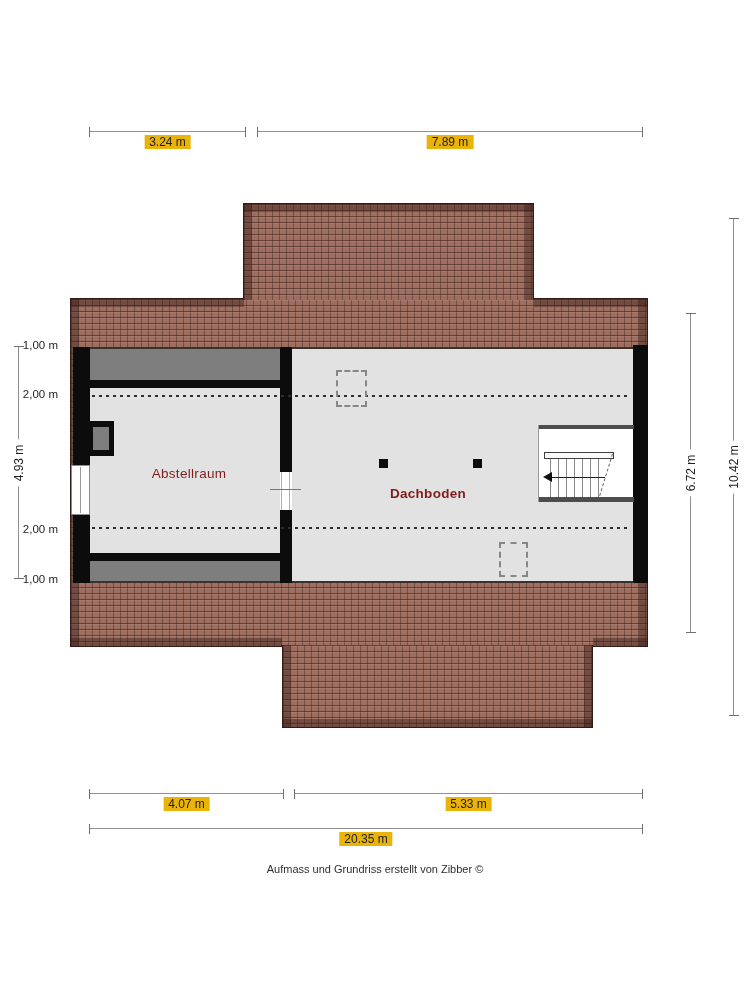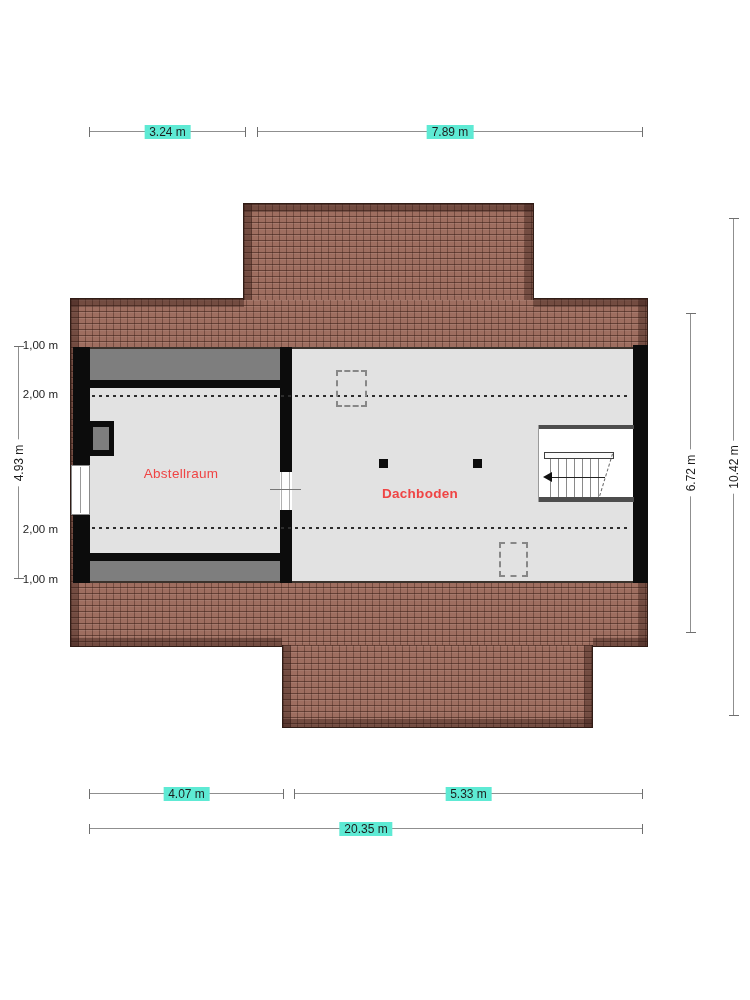--- a/index.html
+++ b/index.html
@@ -11,30 +11,30 @@
     background-image:
       repeating-linear-gradient(180deg, rgba(56,28,20,.55) 0 1px, rgba(255,255,255,.08) 1px 2px, rgba(0,0,0,0) 2px 6px),
       repeating-linear-gradient(90deg, rgba(56,28,20,.40) 0 1px, rgba(0,0,0,0) 1px 7px);}
   .band{position:absolute;background:rgba(50,26,19,.40);}
   .wall{position:absolute;background:#0c0c0c;}
   .slope{position:absolute;background:#7e7e7e;}
   
   .hdim{position:absolute;height:0;border-top:1px solid #8f8f8f;}
   .hdim .tick{position:absolute;top:-5px;width:1px;height:10px;background:#6f6f6f;}
   .hdim .tick.l{left:0;} .hdim .tick.r{right:0;}
-  .hdim span{position:absolute;left:50%;top:0;transform:translate(-50%,-50%);
-             background:#5eead4;padding:0 5px;font-size:12px;white-space:nowrap;color:#1d1d1d;}
+  .hdim span{position:absolute;left:50%;top:10px;transform:translate(-50%,-50%);
+             background:#eab308;padding:0 5px;font-size:12px;white-space:nowrap;color:#1d1d1d;}
   .vdim{position:absolute;width:0;border-left:1px solid #8f8f8f;}
   .vdim .tick{position:absolute;left:-5px;width:10px;height:1px;background:#6f6f6f;}
   .vdim .tick.t{top:0;} .vdim .tick.b{bottom:0;}
   .vdim span{position:absolute;top:50%;left:0;transform:translate(-50%,-50%) rotate(-90deg);
              background:#fff;padding:0 5px;font-size:12px;white-space:nowrap;color:#1d1d1d;}
   .sidelabel{position:absolute;width:58px;text-align:right;font-size:11.5px;color:#1d1d1d;
              transform:translateY(-50%);}
-  .roomlabel{position:absolute;transform:translate(-50%,-50%);font-size:13.5px;color:#ef4444;letter-spacing:.3px;}
+  .roomlabel{position:absolute;transform:translate(-50%,-50%);font-size:13.5px;color:#7f1d1d;letter-spacing:.3px;margin-left:8px;}
   .dash2m{position:absolute;height:2px;
           background:repeating-linear-gradient(90deg,#2d2d2d 0 3px,rgba(0,0,0,0) 3px 7px);}
   .skylight{position:absolute;box-sizing:border-box;border:2px dashed #878787;}
   .post{position:absolute;width:9px;height:9px;background:#0c0c0c;}
   .footer{position:absolute;left:0;width:750px;text-align:center;font-size:11px;color:#2e2e2e;}
 </style>
 </head>
 <body>
 
 <div id="canvas">
@@ -150,14 +150,15 @@
     <i class="tick t"></i>
       <i class="tick b"></i>
     <span>6.72 m</span>
   </div>
   <div class="vdim" style="left:733px;top:218px;height:498px;">
     <i class="tick t"></i>
       <i class="tick b"></i>
     <span>10.42 m</span>
   </div>
 
+  <div class="footer" style="top:863px;">Aufmass und Grundriss erstellt von Zibber ©</div>
 
 </div>
 
 </body></html>

